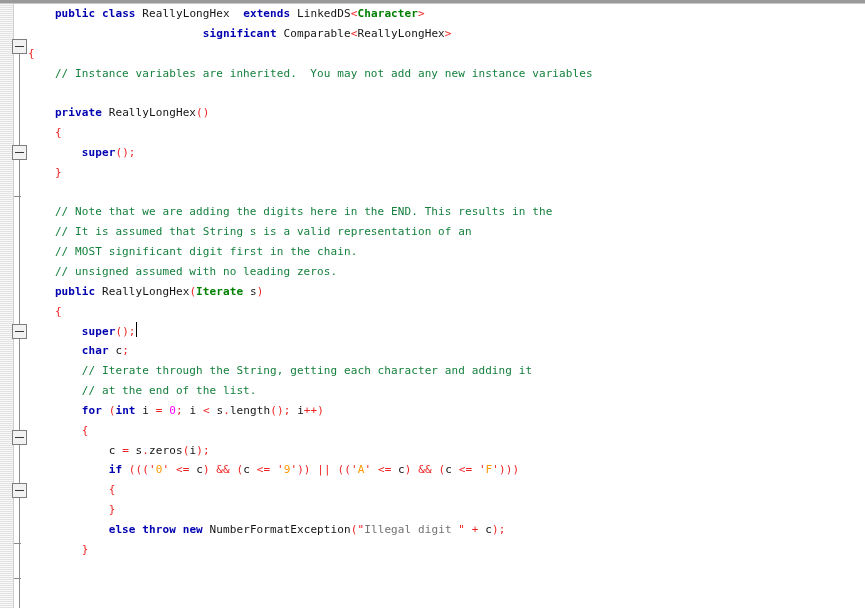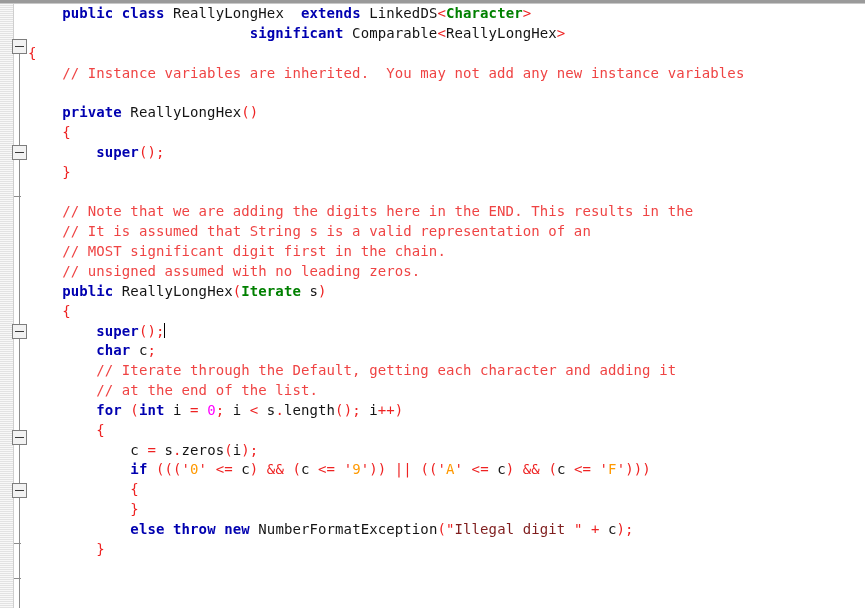--- a/index.html
+++ b/index.html
@@ -91,34 +91,34 @@
     height: 604px;
     overflow: hidden;
   }
 
   .code-line {
     position: relative;
     height: 19.85px;
     line-height: 19.85px;
     white-space: pre;
     font-family: "DejaVu Sans Mono", monospace;
-    font-size: 14px;
+    font-size: 11px;
     color: #101010;
     letter-spacing: 0.1px;
   }
 
   
   .t-kw      { color: #0000b0; font-weight: bold; }
   .t-type    { color: #008000; font-weight: bold; }
   .t-id      { color: #141414; }
-  .t-com     { color: #ef4444; }
+  .t-com     { color: #15803d; }
   .t-punc    { color: #ee2222; }
   .t-num     { color: #ff00ff; }
   .t-char    { color: #ff9900; }
-  .t-str     { color: #7f1d1d; }
+  .t-str     { color: #737373; }
 
   
   .caret {
     display: inline-block;
     width: 1px;
     height: 15px;
     background: #000000;
     vertical-align: -2px;
     margin: 0 -1px 0 0;
   }
@@ -155,21 +155,21 @@
       <div class="code-line"><span>    </span><span class="t-punc">}</span></div>
       <div class="code-line">&nbsp;</div>
       <div class="code-line"><span>    </span><span class="t-com">// Note that we are adding the digits here in the END. This results in the</span></div>
       <div class="code-line"><span>    </span><span class="t-com">// It is assumed that String s is a valid representation of an</span></div>
       <div class="code-line"><span>    </span><span class="t-com">// MOST significant digit first in the chain.</span></div>
       <div class="code-line"><span>    </span><span class="t-com">// unsigned assumed with no leading zeros.</span></div>
       <div class="code-line"><span>    </span><span class="t-kw">public</span><span> </span><span class="t-id">ReallyLongHex</span><span class="t-punc">(</span><span class="t-type">Iterate</span><span> </span><span class="t-id">s</span><span class="t-punc">)</span></div>
       <div class="code-line"><span>    </span><span class="t-punc">{</span></div>
       <div class="code-line"><span>        </span><span class="t-kw">super</span><span class="t-punc">();</span><span class="caret"></span></div>
       <div class="code-line"><span>        </span><span class="t-kw">char</span><span> </span><span class="t-id">c</span><span class="t-punc">;</span></div>
-      <div class="code-line"><span>        </span><span class="t-com">// Iterate through the Default, getting each character and adding it</span></div>
+      <div class="code-line"><span>        </span><span class="t-com">// Iterate through the String, getting each character and adding it</span></div>
       <div class="code-line"><span>        </span><span class="t-com">// at the end of the list.</span></div>
       <div class="code-line"><span>        </span><span class="t-kw">for</span><span> </span><span class="t-punc">(</span><span class="t-kw">int</span><span> </span><span class="t-id">i</span><span> </span><span class="t-punc">=</span><span> </span><span class="t-num">0</span><span class="t-punc">;</span><span> </span><span class="t-id">i</span><span> </span><span class="t-punc">&lt;</span><span> </span><span class="t-id">s</span><span class="t-punc">.</span><span class="t-id">length</span><span class="t-punc">();</span><span> </span><span class="t-id">i</span><span class="t-punc">++)</span></div>
       <div class="code-line"><span>        </span><span class="t-punc">{</span></div>
       <div class="code-line"><span>            </span><span class="t-id">c</span><span> </span><span class="t-punc">=</span><span> </span><span class="t-id">s</span><span class="t-punc">.</span><span class="t-id">zeros</span><span class="t-punc">(</span><span class="t-id">i</span><span class="t-punc">);</span></div>
       <div class="code-line"><span>            </span><span class="t-kw">if</span><span> </span><span class="t-punc">(((</span><span class="t-punc">'</span><span class="t-char">0</span><span class="t-punc">'</span><span> </span><span class="t-punc">&lt;=</span><span> </span><span class="t-id">c</span><span class="t-punc">)</span><span> </span><span class="t-punc">&amp;&amp;</span><span> </span><span class="t-punc">(</span><span class="t-id">c</span><span> </span><span class="t-punc">&lt;=</span><span> </span><span class="t-punc">'</span><span class="t-char">9</span><span class="t-punc">'</span><span class="t-punc">))</span><span> </span><span class="t-punc">||</span><span> </span><span class="t-punc">((</span><span class="t-punc">'</span><span class="t-char">A</span><span class="t-punc">'</span><span> </span><span class="t-punc">&lt;=</span><span> </span><span class="t-id">c</span><span class="t-punc">)</span><span> </span><span class="t-punc">&amp;&amp;</span><span> </span><span class="t-punc">(</span><span class="t-id">c</span><span> </span><span class="t-punc">&lt;=</span><span> </span><span class="t-punc">'</span><span class="t-char">F</span><span class="t-punc">'</span><span class="t-punc">)))</span></div>
       <div class="code-line"><span>            </span><span class="t-punc">{</span></div>
       <div class="code-line"><span>            </span><span class="t-punc">}</span></div>
       <div class="code-line"><span>            </span><span class="t-kw">else</span><span> </span><span class="t-kw">throw</span><span> </span><span class="t-kw">new</span><span> </span><span class="t-id">NumberFormatException</span><span class="t-punc">(</span><span class="t-punc">"</span><span class="t-str">Illegal digit </span><span class="t-punc">"</span><span> </span><span class="t-punc">+</span><span> </span><span class="t-id">c</span><span class="t-punc">);</span></div>
       <div class="code-line"><span>        </span><span class="t-punc">}</span></div>
     </div>

